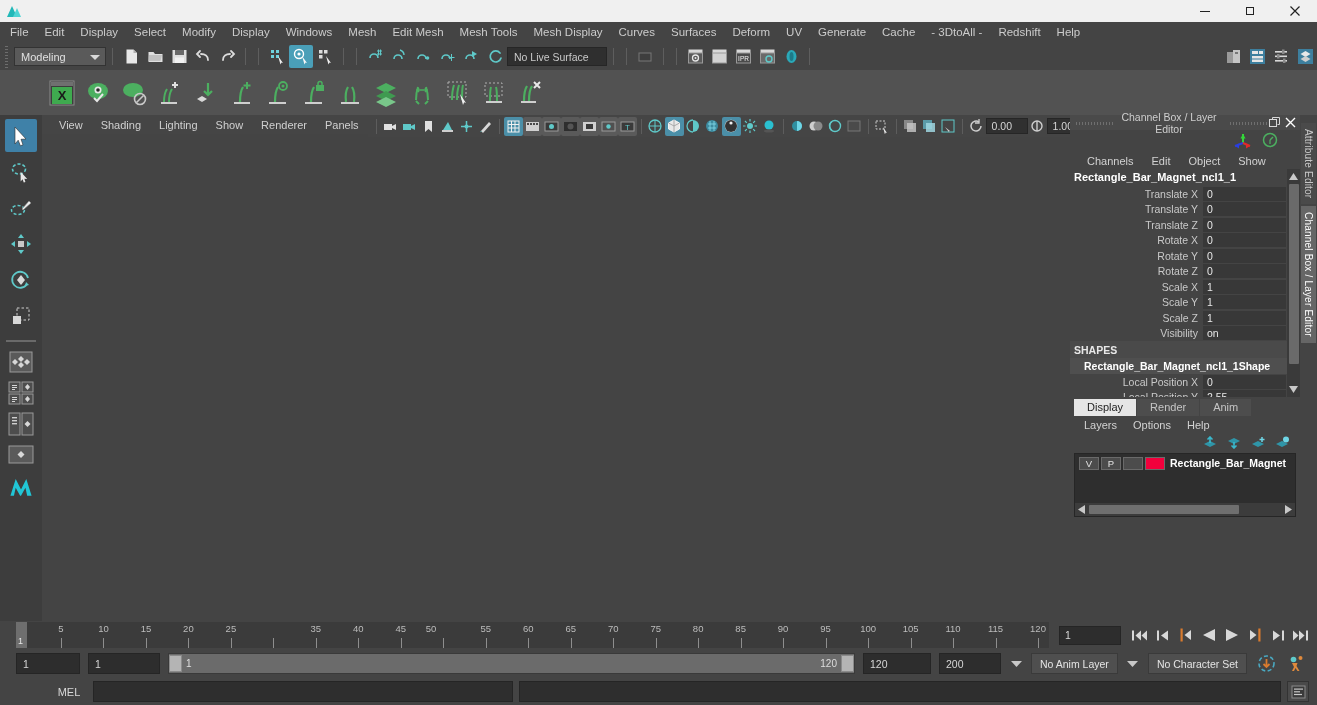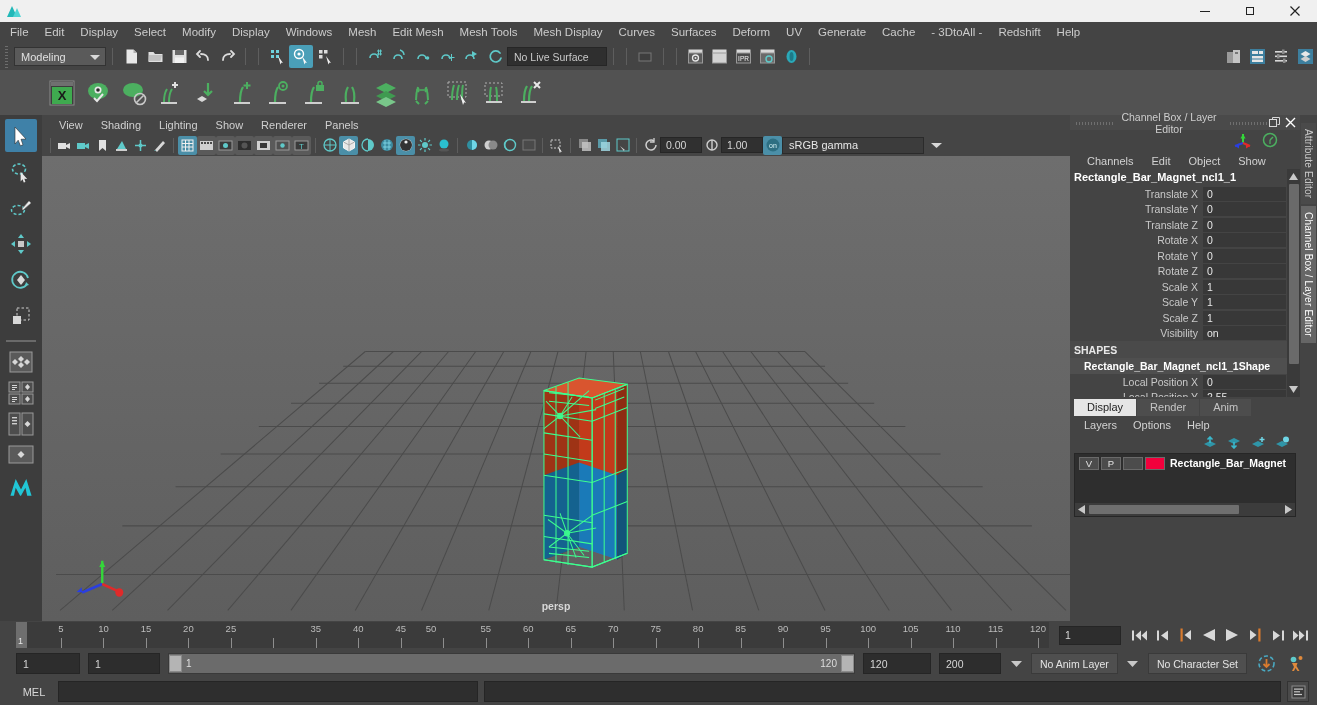--- a/index.html
+++ b/index.html
@@ -71,21 +71,21 @@
   .toolbox { width: 42px; background: #3d3d3d; display: flex; flex-direction: column;
      align-items: center; padding-top: 4px; flex: none; }
   .tool { width: 32px; height: 33px; display: flex; align-items: center; justify-content: center;
      margin-bottom: 3px; border-radius: 2px; flex: none; }
   .tool.active { background: #3f81a8; }
   .tool-div { width: 30px; height: 2px; background: #6a6a6a; margin: 5px 0 6px 0; flex: none; }
   .tool-sm { width: 30px; height: 28px; display: flex; align-items: center; justify-content: center;
      margin-bottom: 3px; flex: none; }
 
   
-  .vpcol { flex: 1 1 auto; display: flex; flex-direction: column; min-width: 0; background: #444; }
+  .vpcol { flex: 1 1 auto; display: flex; flex-direction: row; min-width: 0; background: #444; }
   .vp-menubar { height: 19px; background: #454545; display: flex; align-items: center; padding-left: 8px; flex: none; }
   .vp-menu { padding: 0 9px; font-size: 11px; color: #d0d0d0; }
   .vp-toolbar { height: 22px; background: #454545; display: flex; align-items: center; padding-left: 4px; flex: none; }
   .vtb { width: 19px; height: 19px; display: flex; align-items: center; justify-content: center; flex: none; border-radius: 2px; }
   .vtb.on { background: #4b8fa8; }
   .vtb.on2 { background: #5a5a5a; }
   .vsep { width: 1px; height: 15px; background: #5d5d5d; margin: 0 4px; flex: none; }
   .num-field { width: 42px; height: 16px; background: #303030; border: 1px solid #262626; color: #d6d6d6;
      font-size: 10.5px; display: flex; align-items: center; padding-left: 5px; flex: none; }
   .gamma-field { width: 142px; height: 17px; background: #3c3c3c; border: 1px solid #2b2b2b; color: #e6e6e6;
@@ -163,21 +163,21 @@
      position: relative; display: flex; align-items: center; }
   .rb-handle { width: 13px; height: 17px; background: #b4b4b4; border: 1px solid #8a8a8a; flex: none; }
   .rb-start { font-size: 10px; color: #e0e0e0; margin-left: 4px; }
   .rb-end { font-size: 10px; color: #dddddd; margin-left: auto; margin-right: 4px; }
   .drop-caret { width: 14px; height: 21px; display: flex; align-items: center; justify-content: center; flex: none; }
   .r-combo { height: 21px; background: #4f4f4f; border: 1px solid #3a3a3a; color: #e4e4e4; font-size: 10.5px;
      display: flex; align-items: center; padding: 0 8px; flex: none; }
   .r-ico { width: 22px; height: 22px; display: flex; align-items: center; justify-content: center; flex: none; }
 
   
-  .melrow { height: 27px; background: #444; display: flex; align-items: center; padding: 0 8px 0 16px; gap: 6px; flex: none; }
+  .melrow { height: 27px; background: #444; display: flex; align-items: center; padding: 0 8px 0 16px; gap: 6px; flex: none; margin-left: 35px; }
   .mel-lbl { font-size: 11px; color: #d8d8d8; width: 36px; text-align: center; flex: none; }
   .mel-in { flex: 0 0 420px; height: 21px; background: #2e2e2e; border: 1px solid #252525; }
   .mel-out { flex: 1 1 auto; height: 21px; background: #2e2e2e; border: 1px solid #252525; }
   .mel-ico { width: 22px; height: 21px; background: #4a4a4a; border: 1px solid #333; display: flex;
      align-items: center; justify-content: center; flex: none; }
   .statusbar { height: 20px; background: #3e3e3e; display: flex; align-items: center; padding-left: 24px; flex: none; }
   .statusbar span { font-size: 10.5px; color: #c6c6c6; }
 </style>
 </head>
 <body>

